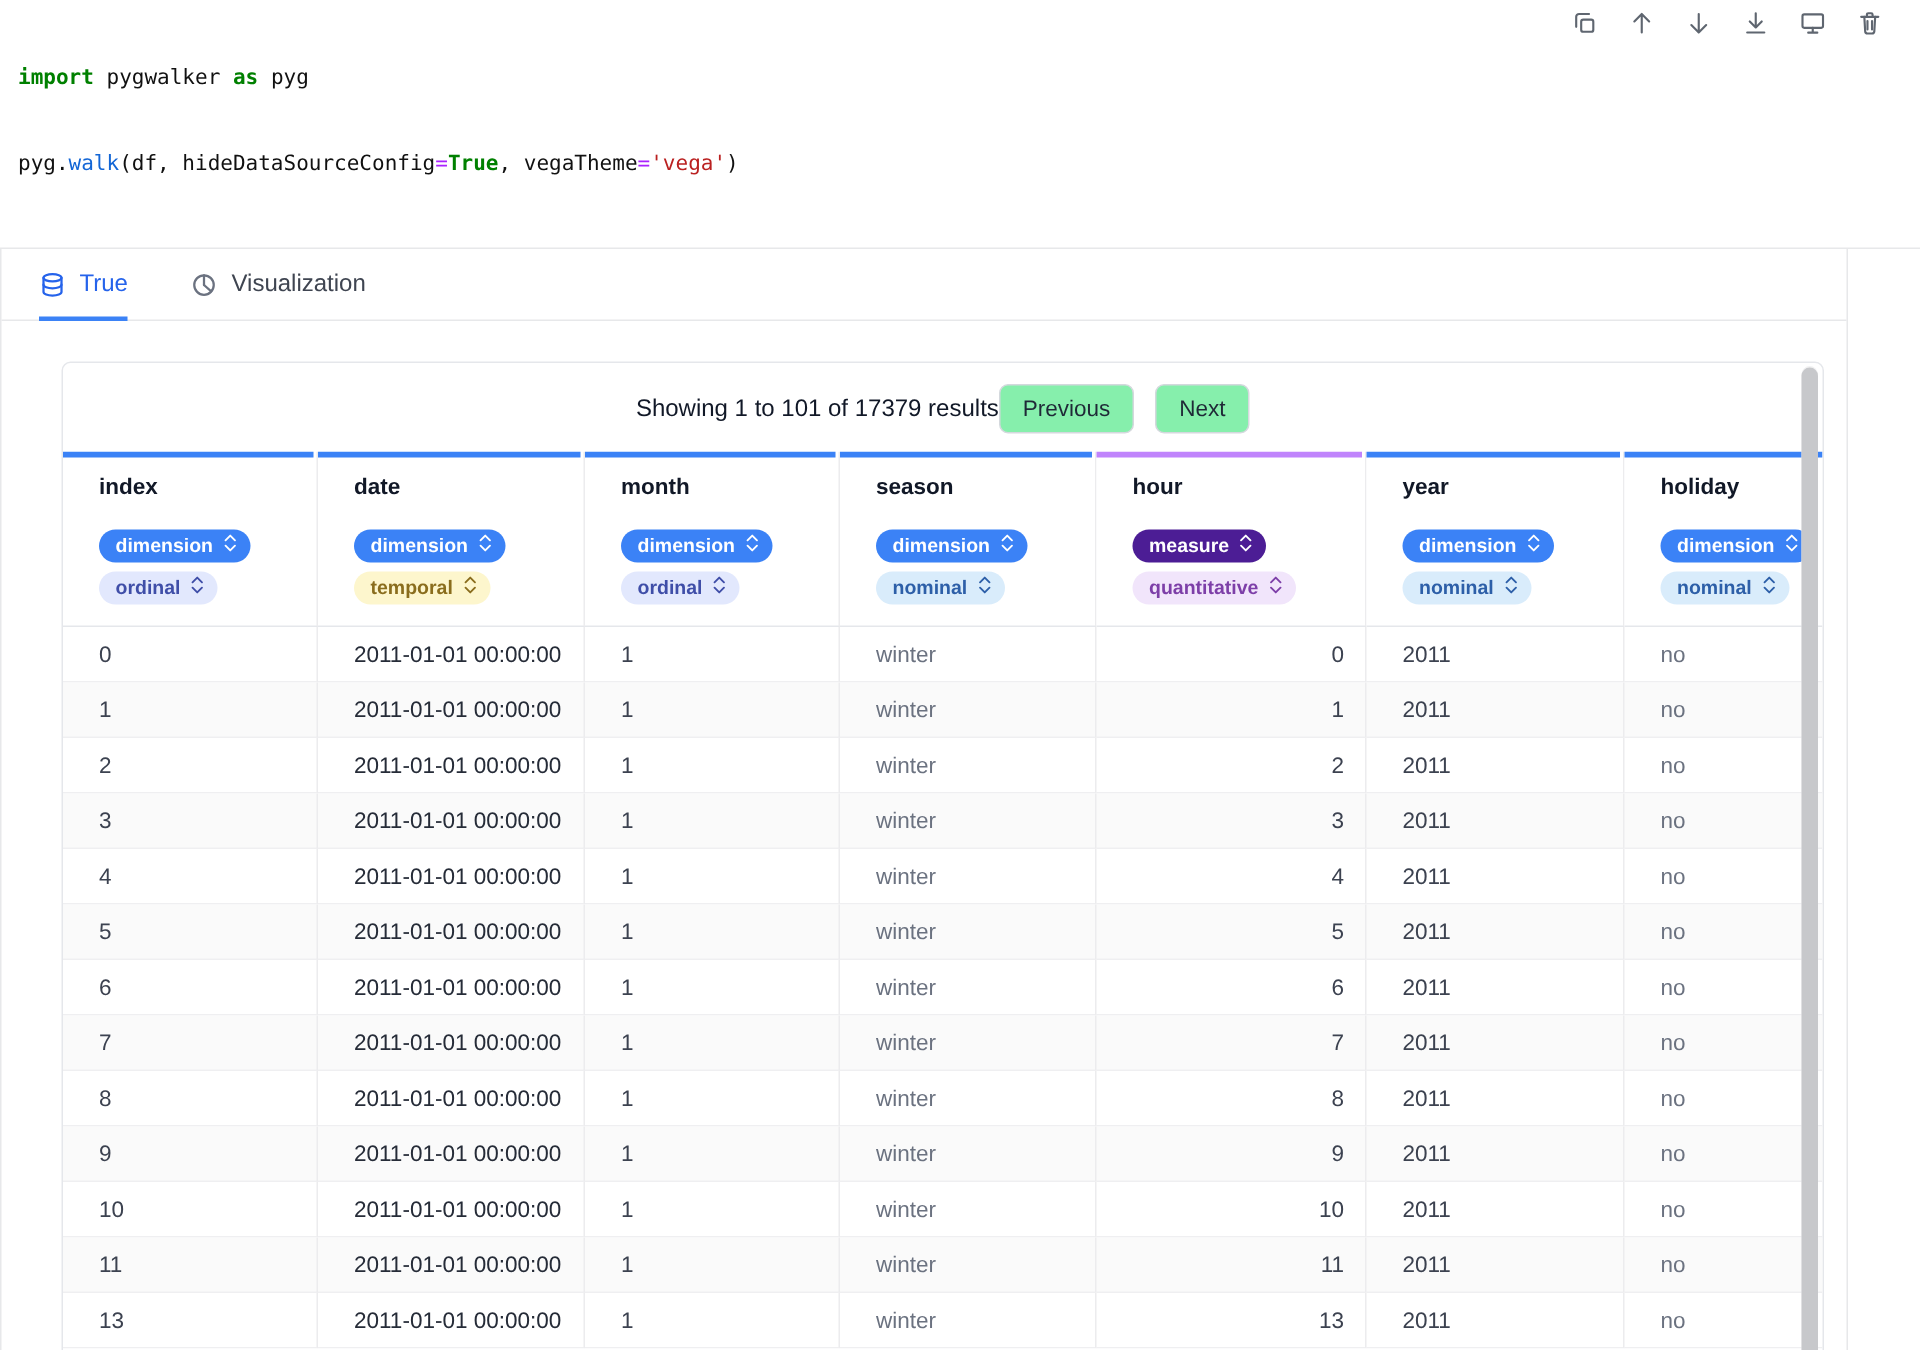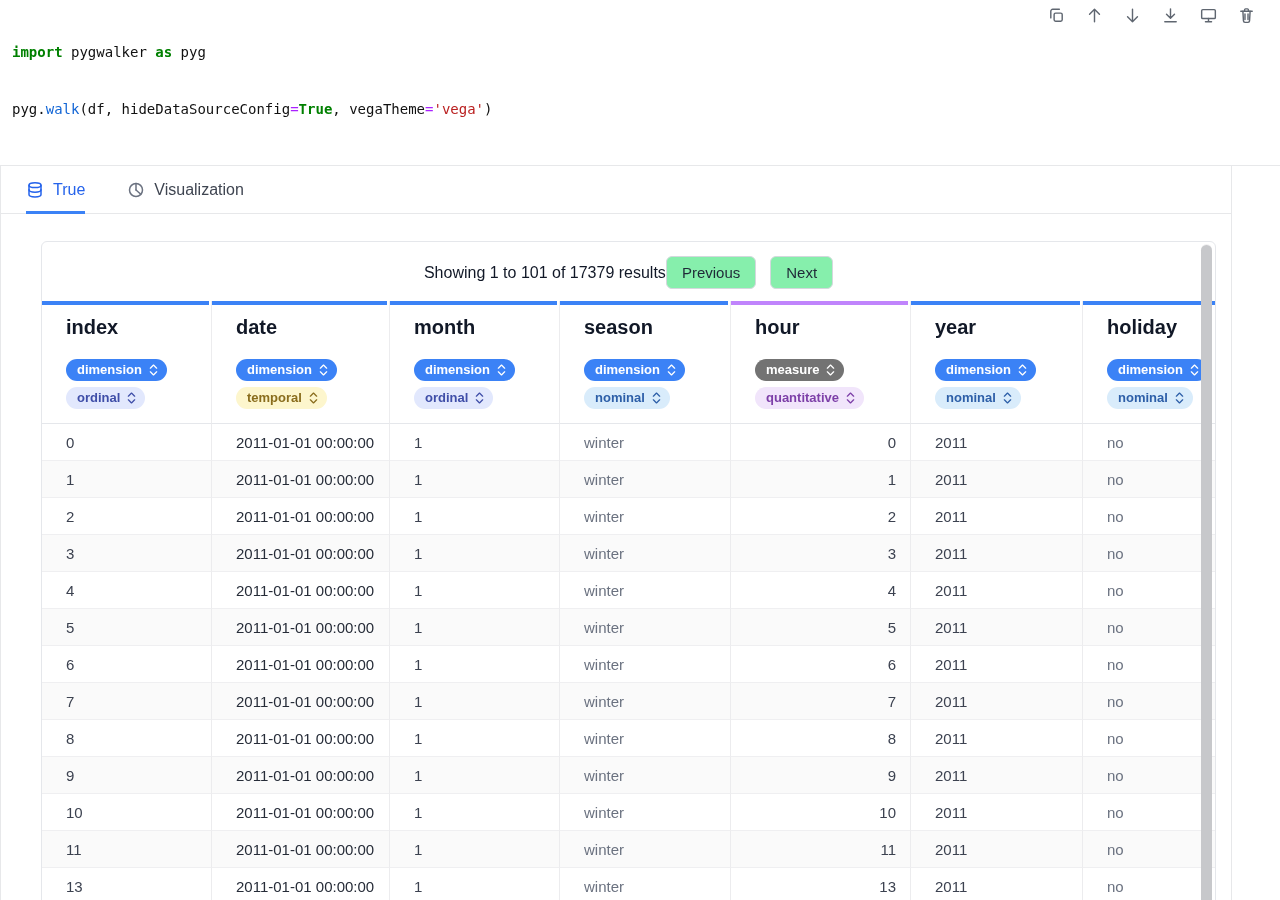--- a/index.html
+++ b/index.html
@@ -39,23 +39,23 @@
   .btn { background:#86efac; border:1px solid #d4d8dd; border-radius:6px; padding:7px 15px; font-size:15px; color:#1f2937; font-family:inherit; cursor:pointer; }
 
   
   .table-clip { overflow:hidden; }
   table { border-collapse:separate; border-spacing:0; table-layout:fixed; width:1211px; }
   col.c1{width:170px} col.c2{width:178px} col.c3{width:170px} col.c4{width:171px} col.c5{width:180px} col.c6{width:172px} col.c7{width:170px}
   th { position:relative; vertical-align:top; text-align:left; background:#fff; padding:15px 22px 14px 24px;
        border-bottom:1px solid #e5e7eb; border-right:1px solid #ececee; }
   th:last-child { border-right:none; }
   th::before { content:""; position:absolute; top:0; left:0; right:2px; height:4px; background:var(--accent); }
-  .col-name { font-weight:700; font-size:20px; color:#111827; margin-bottom:20px; }
+  .col-name { font-weight:700; font-size:15px; color:#111827; margin-bottom:20px; }
   .pill-row { margin-top:6px; }
-  .pill { display:inline-flex; align-items:center; gap:7px; padding:3px 9px 4px 11px; border-radius:11px; font-size:13px; line-height:15px; cursor:pointer; white-space:nowrap; }
+  .pill { display:inline-flex; align-items:flex-start; gap:7px; padding:3px 9px 4px 11px; border-radius:11px; font-size:13px; line-height:15px; cursor:pointer; white-space:nowrap; }
   .pill .chev { flex:none; }
 
   td { height:37px; padding:0 24px; font-size:15px; color:#3c4250;
        border-bottom:1px solid #efeff1; border-right:1px solid #ececee; overflow:hidden; white-space:nowrap; }
   td:last-child { border-right:none; }
   tbody tr:nth-child(even) { background:#fafafa; }
   td:nth-child(2) { color:#262c38; }
   td:nth-child(4), td:nth-child(7) { color:#6b7280; }
   td:nth-child(5) { text-align:right; padding-right:14px; }
 
@@ -217,21 +217,21 @@
                 <div class="pill-row"><span class="pill" style="background: rgb(217, 236, 251); color: rgb(45, 95, 168);">
                     <span>nominal</span>
                     <svg class="chev" width="9" height="12" viewBox="0 0 10 13" fill="none" stroke="currentColor" stroke-width="1.4" stroke-linecap="round" stroke-linejoin="round">
                       <path d="M1.5 4.5 5 1l3.5 3.5"></path>
                       <path d="M1.5 8.5 5 12l3.5-3.5"></path>
                     </svg>
                   </span></div>
               </th>
               <th style="--accent: #c084fc;">
                 <div class="col-name">hour</div>
-                <div class="pill-row"><span class="pill" style="background: #737373; color: rgb(255, 255, 255);">
+                <div class="pill-row"><span class="pill" style="background: #4c1d95; color: rgb(255, 255, 255);">
                     <span>measure</span>
                     <svg class="chev" width="9" height="12" viewBox="0 0 10 13" fill="none" stroke="currentColor" stroke-width="1.4" stroke-linecap="round" stroke-linejoin="round">
                       <path d="M1.5 4.5 5 1l3.5 3.5"></path>
                       <path d="M1.5 8.5 5 12l3.5-3.5"></path>
                     </svg>
                   </span></div>
                 <div class="pill-row"><span class="pill" style="background: rgb(241, 229, 251); color: rgb(125, 63, 168);">
                     <span>quantitative</span>
                     <svg class="chev" width="9" height="12" viewBox="0 0 10 13" fill="none" stroke="currentColor" stroke-width="1.4" stroke-linecap="round" stroke-linejoin="round">
                       <path d="M1.5 4.5 5 1l3.5 3.5"></path>

